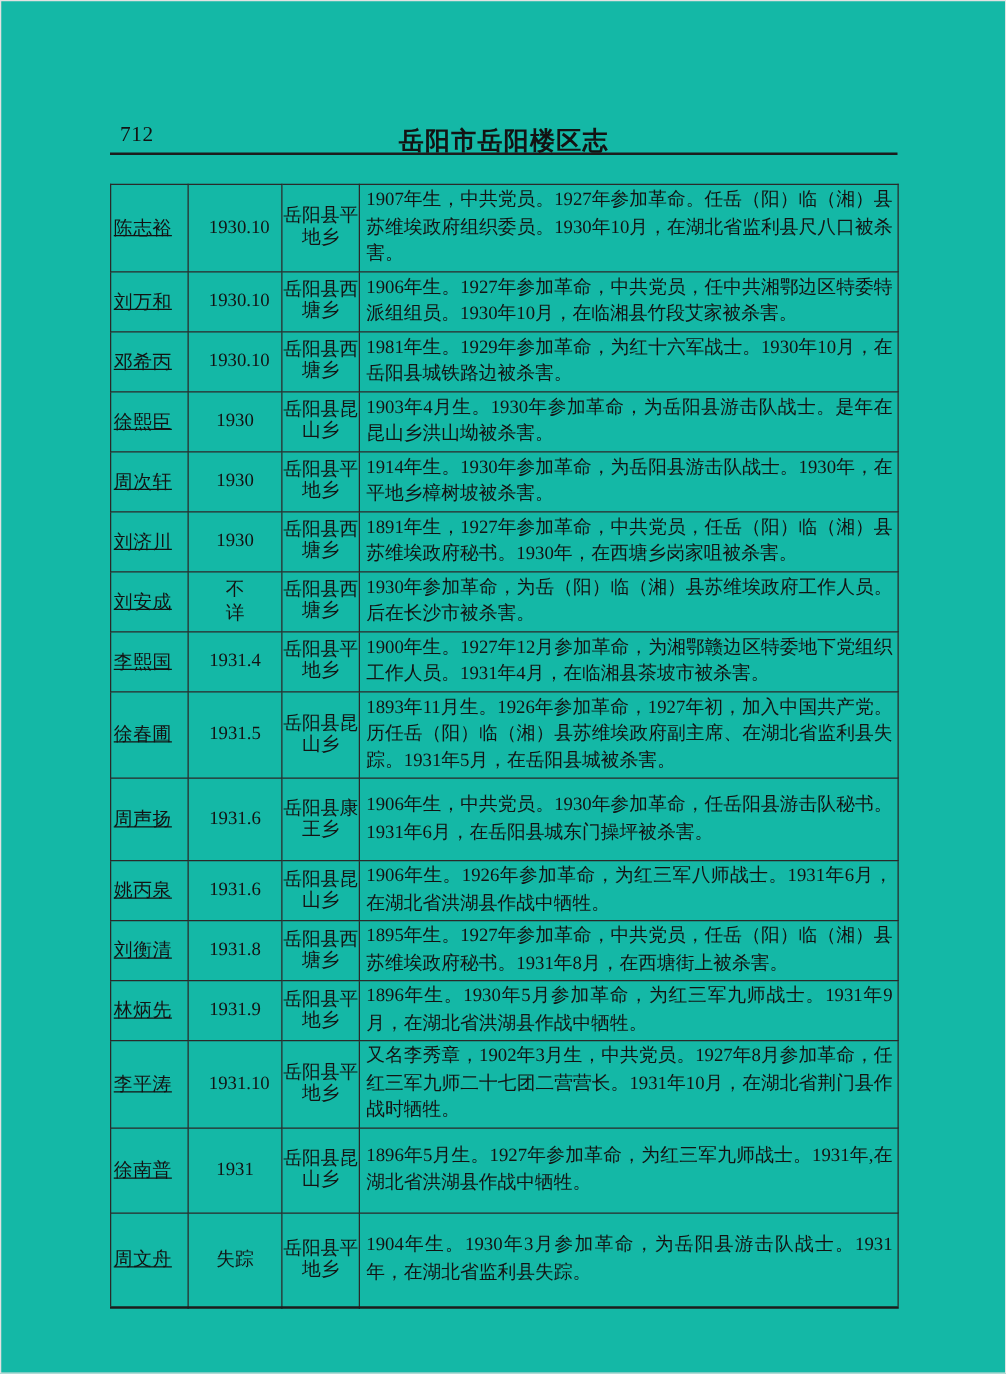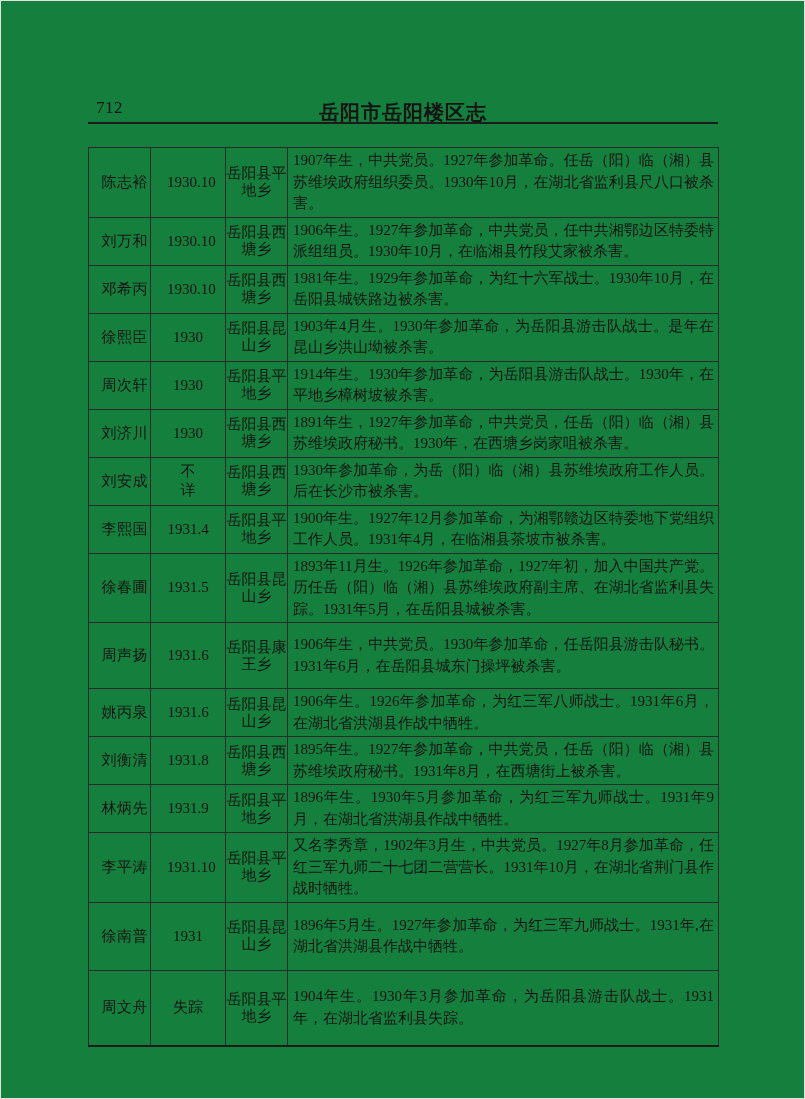--- a/index.html
+++ b/index.html
@@ -6,21 +6,21 @@
     margin: 0;
     padding: 0;
     background: #f4f4f4;
     font-family: "Liberation Serif", "DejaVu Serif", serif;
   }
   .page {
     position: relative;
     width: 805px;
     height: 1099px;
     margin: 0 auto;
-    background: #15803d;
+    background: #14b8a6;
     color: #131313;
     overflow: hidden;
     box-shadow: 0 0 0 1px #e2e2e2 inset;
   }
   
   .running-head {
     position: absolute;
     top: 98px;
     left: 88px;
     width: 630px;
@@ -64,23 +64,24 @@
     border: 1.5px solid #1c1c1c;
     border-bottom-width: 2px;
   }
   table.martyrs td {
     border: 1px solid #2a2a2a;
     font-size: 15px;
     vertical-align: middle;
     overflow: hidden;
   }
   td.name-cell {
-    text-align: right;
+    text-align: left;
     letter-spacing: 0.5px;
     padding: 0 2px;
+    text-decoration: underline;
   }
   td.date-cell {
     text-align: center;
     padding: 0 16px;
   }
   td.hometown-cell {
     text-align: center;
     padding: 0;
     line-height: 17px;
   }

